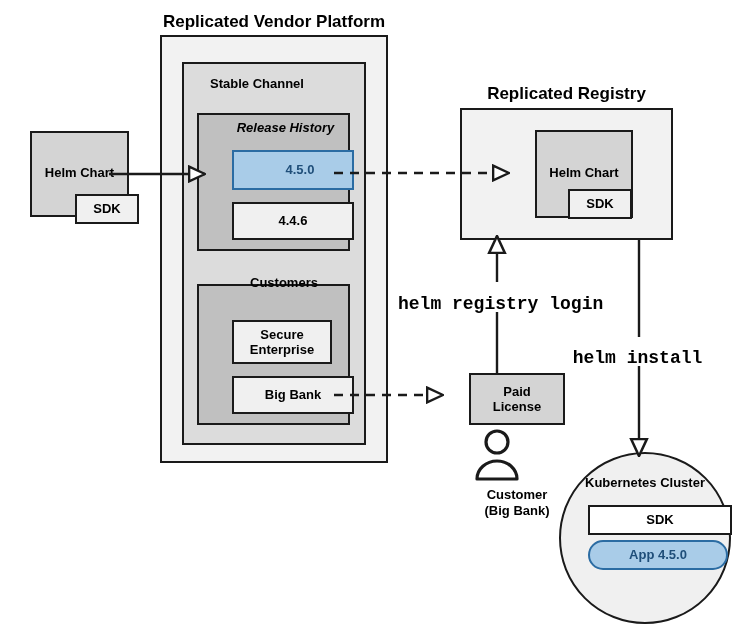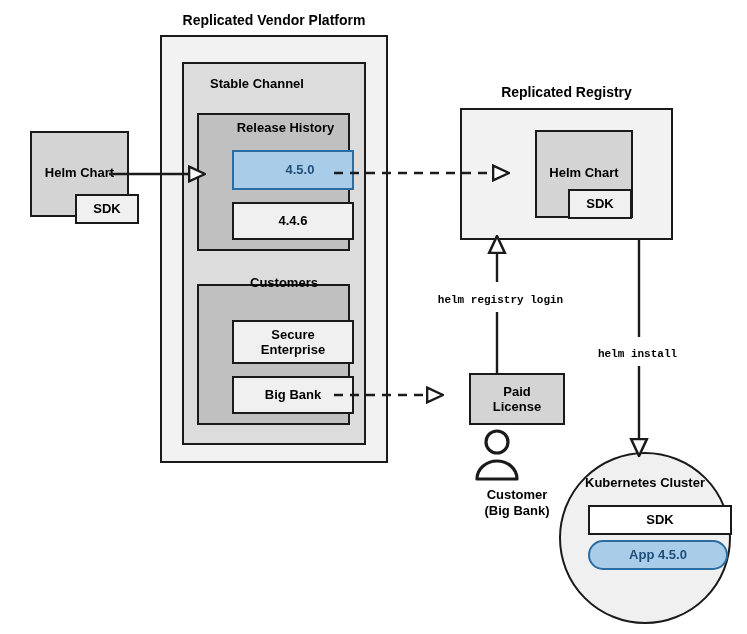--- a/index.html
+++ b/index.html
@@ -14,48 +14,48 @@
         letter-spacing:0px;}
   svg.lines{position:absolute;left:0;top:0;width:747px;height:634px;overflow:visible;}
   
   .f-vendor{background:#f2f2f2;}
   .f-channel{background:#dcdcdc;}
   .f-relhist{background:#c0c0c0;}
   .f-white{background:#f0f0f0;}
   .f-gray{background:#d4d4d4;}
   .f-blue{background:#a9cce8;border-color:#2b6ca3;color:#1f4e79;}
   .f-circle{background:#f0f0f0;border-radius:50%;}
-  .t-title{font-size:14px;}
+  .t-title{font-size:17px;}
   .t-sec{font-size:13px;}
   .t-item{font-size:13px;margin-left:20px;}
-  .t-cmd{font-size:11px;}
+  .t-cmd{font-size:18px;}
 </style>
 </head>
 <body>
 
 <div class="canvas">
 
   <div class="lbl t-title" style="left:160px;top:12px;width:228px;">Replicated Vendor Platform</div>
 
   <div class="box f-vendor" style="left:160px;top:35px;width:228px;height:428px;"></div>
 
   <div class="box f-channel" style="left:182px;top:62px;width:184px;height:383px;"></div>
   <div class="lbl t-sec" style="left:165px;top:76px;width:184px;">Stable Channel</div>
 
   <div class="box f-relhist" style="left:197px;top:113px;width:153px;height:138px;"></div>
-  <div class="lbl t-sec" style="left:197px;top:120px;width:177px;">Release History</div>
+  <div class="lbl t-sec" style="left:197px;top:120px;width:177px;font-style:italic;">Release History</div>
 
   <div class="box f-blue t-item" style="left:212px;top:150px;width:122px;height:40px;padding-left:14px;">4.5.0</div>
 
   <div class="box f-white t-item" style="left:212px;top:202px;width:122px;height:38px;">4.4.6</div>
 
   <div class="box f-relhist" style="left:197px;top:284px;width:153px;height:141px;"></div>
   <div class="lbl t-sec" style="left:197px;top:275px;width:174px;">Customers</div>
 
-  <div class="box f-white t-item" style="left:212px;top:320px;width:122px;height:44px;white-space:pre-line;">Secure
+  <div class="box f-white t-item" style="left:212px;top:320px;width:100px;height:44px;white-space:pre-line;">Secure
 Enterprise</div>
 
   <div class="box f-white t-item" style="left:212px;top:376px;width:122px;height:38px;">Big Bank</div>
 
   <div class="box f-gray t-item" style="left:10px;top:131px;width:99px;height:86px;align-items:flex-start;padding-top:32px;">Helm Chart</div>
   <div class="box f-white t-item" style="left:55px;top:194px;width:64px;height:30px;">SDK</div>
 
   <div class="lbl t-title" style="left:460px;top:84px;width:213px;">Replicated Registry</div>
 
   <div class="box f-vendor" style="left:460px;top:108px;width:213px;height:132px;"></div>

